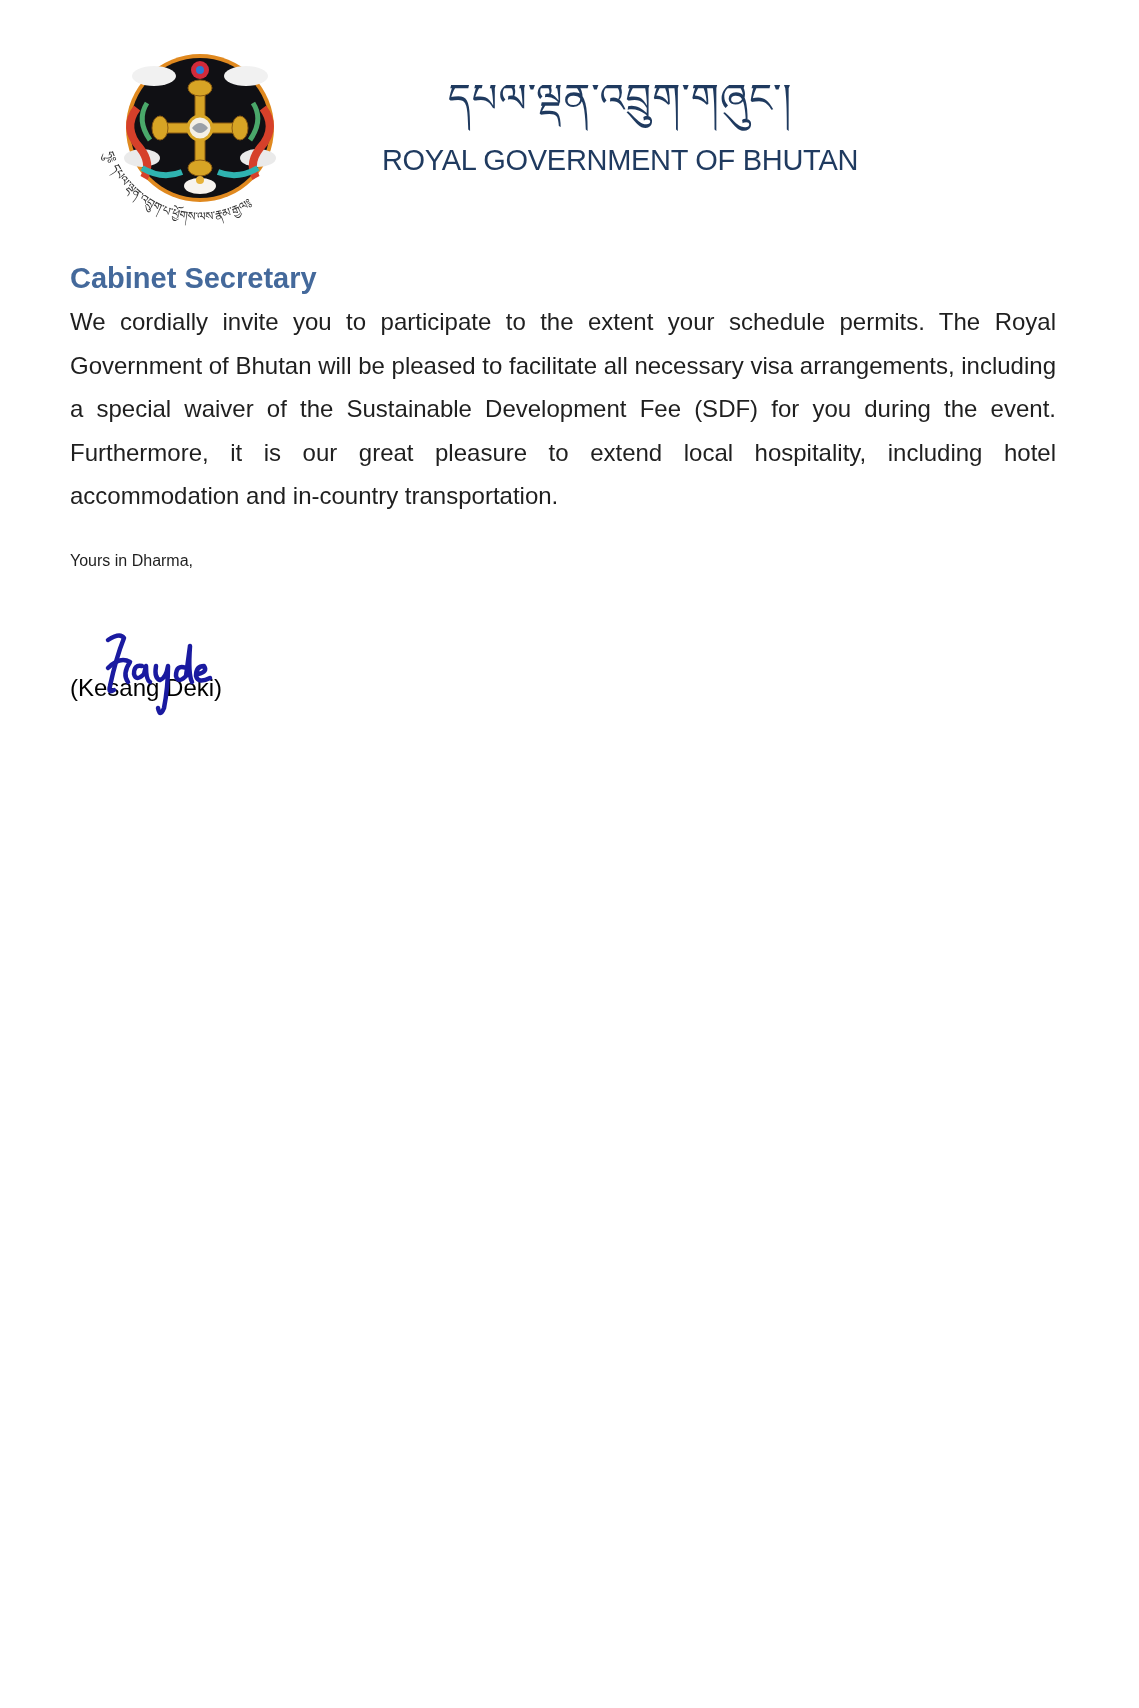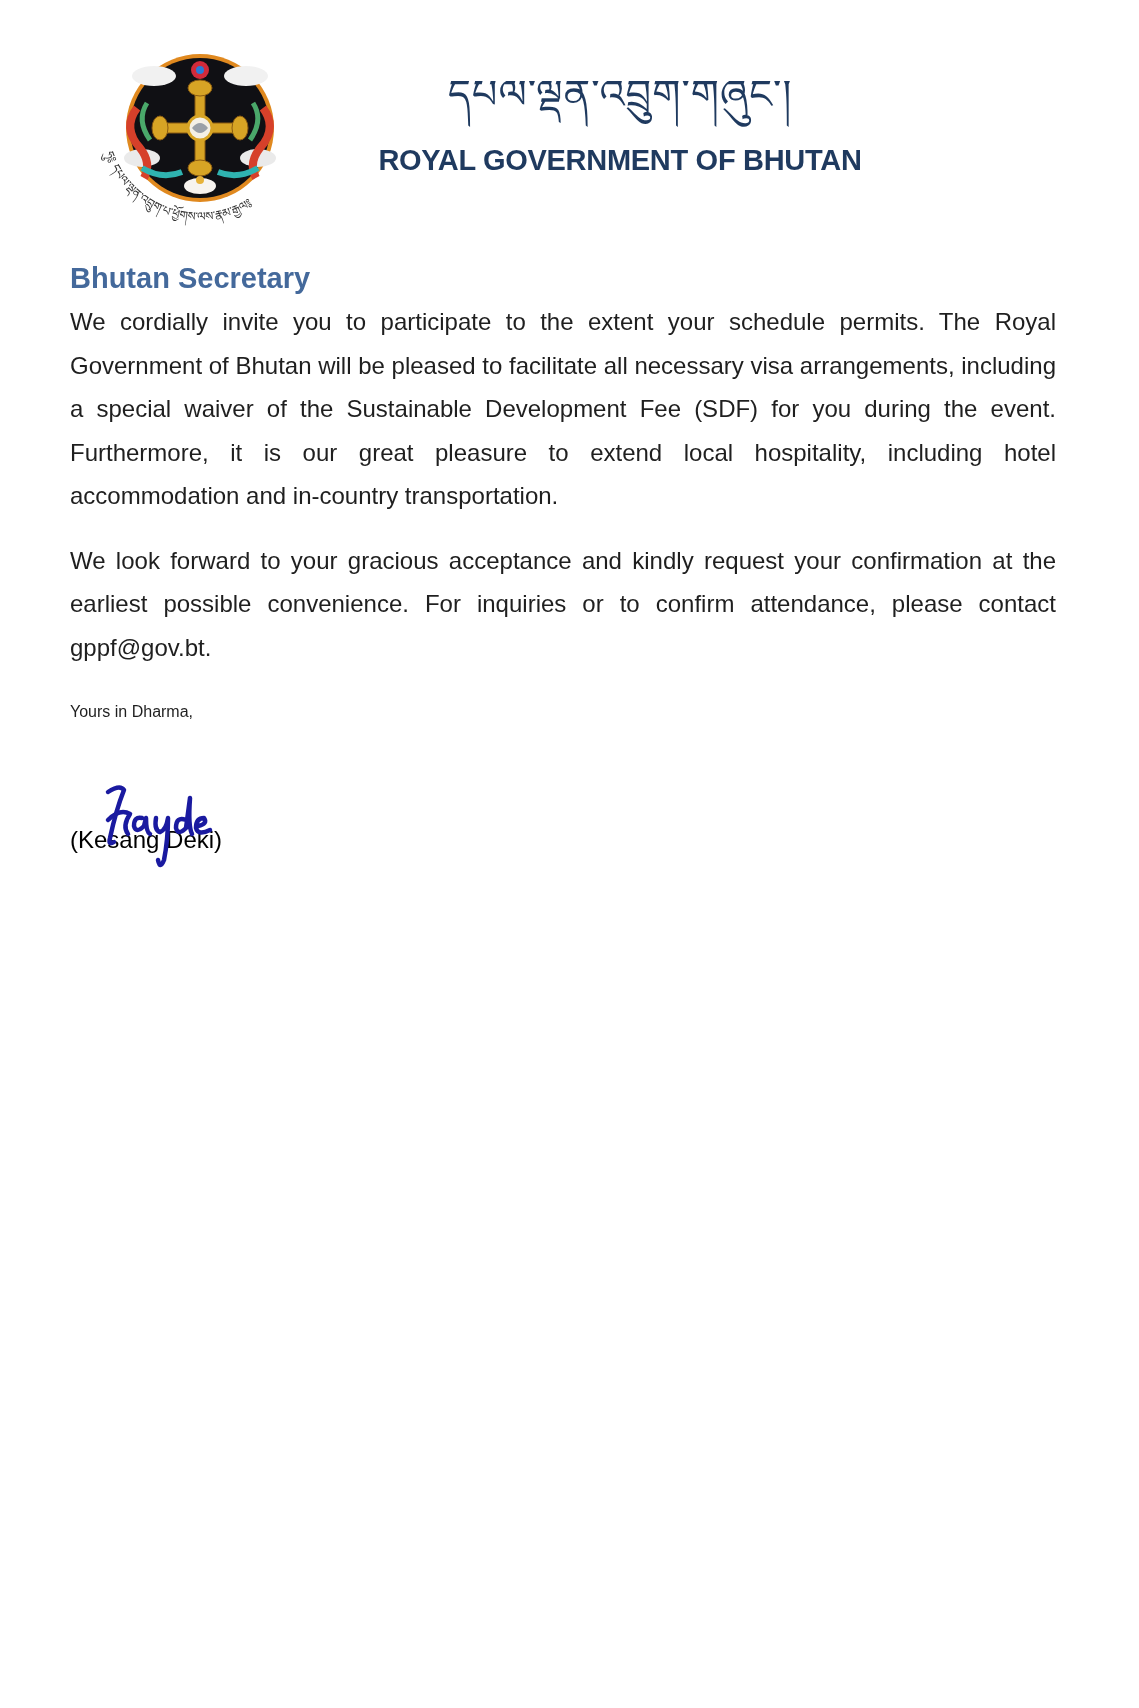--- a/index.html
+++ b/index.html
@@ -31,31 +31,31 @@
       height: 190px;
     }
     .title-block {
       position: absolute;
       left: 340px;
       top: 72px;
       width: 560px;
       text-align: center;
     }
     .dzongkha-title {
-      font-family: Liberation Mono, monospace;
+      font-family: Liberation Sans, sans-serif;
       font-size: 40px;
       color: #1f3a5f;
       line-height: 52px;
       height: 56px;
       letter-spacing: 1px;
     }
     .english-title {
       margin-top: 14px;
       font-family: "Liberation Sans", sans-serif;
-      font-weight: 700;
+      font-weight: 400;
       font-size: 29px;
       color: #1f3a5f;
       letter-spacing: -0.3px;
       line-height: 36px;
     }
     
     .content {
       position: absolute;
       left: 70px;
       top: 258px;
@@ -158,26 +158,25 @@
       </text>
     </svg>
   </div>
 
   <div class="title-block">
     <div class="dzongkha-title">དཔལ་ལྡན་འབྲུག་གཞུང་།</div>
     <div class="english-title">ROYAL GOVERNMENT OF BHUTAN</div>
   </div>
 
   <div class="content">
-    <h2 class="heading">Bhutan Secretary</h2>
+    <h2 class="heading">Cabinet Secretary</h2>
 
     <p class="para first">We cordially invite you to participate to the extent your schedule permits. The Royal Government of Bhutan will be pleased to facilitate all necessary visa arrangements, including a special waiver of the Sustainable Development Fee (SDF) for you during the event. Furthermore, it is our great pleasure to extend local hospitality, including hotel accommodation and in-country transportation.</p>
 
 
-    <p class="para"><span>We look forward to your gracious acceptance and kindly request your confirmation at the earliest possible convenience. For inquiries or to confirm attendance, please contact </span><a class="link">gppf@gov.bt</a><span>.</span></p>
 
     <p class="closing">Yours in Dharma,</p>
 
     <div class="signature-block">
       <div class="signer-name">(Kesang Deki)</div>
       <svg class="signature" viewBox="0 0 130 90" xmlns="http://www.w3.org/2000/svg">
         <g fill="none" stroke="#1a1aa0" stroke-width="4.5" stroke-linecap="round" stroke-linejoin="round">
 
           <path d="M18 12 Q30 4 34 10 Q26 30 20 58 Q18 66 24 62"></path>
           <path d="M18 40 Q30 28 40 34 Q32 46 38 54"></path>

